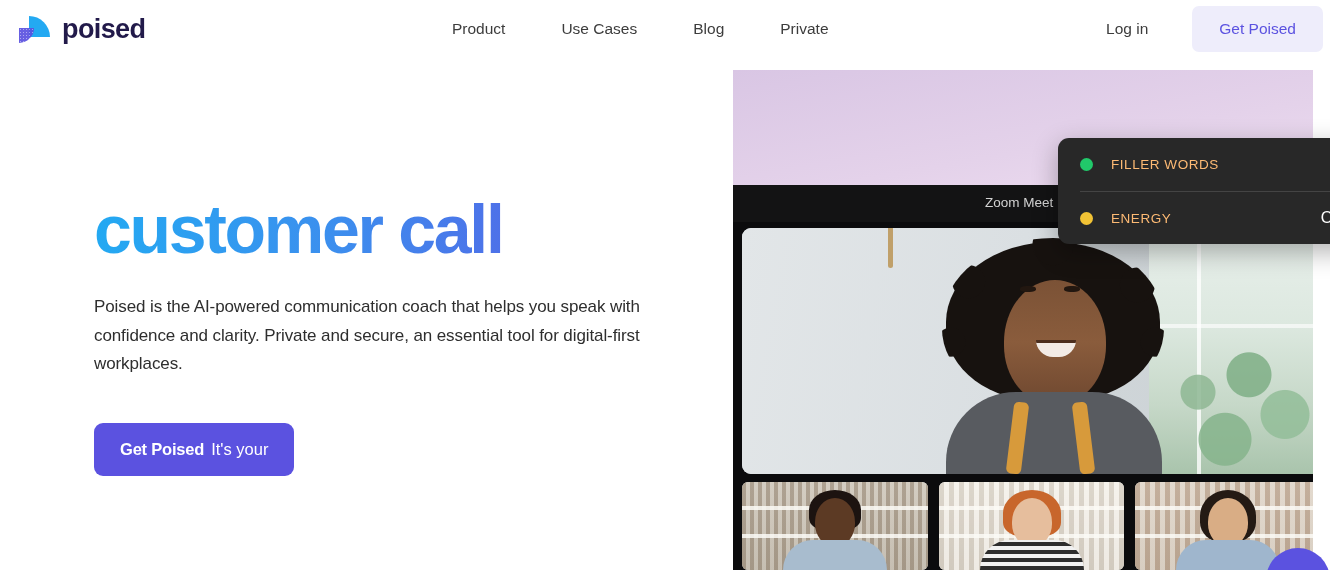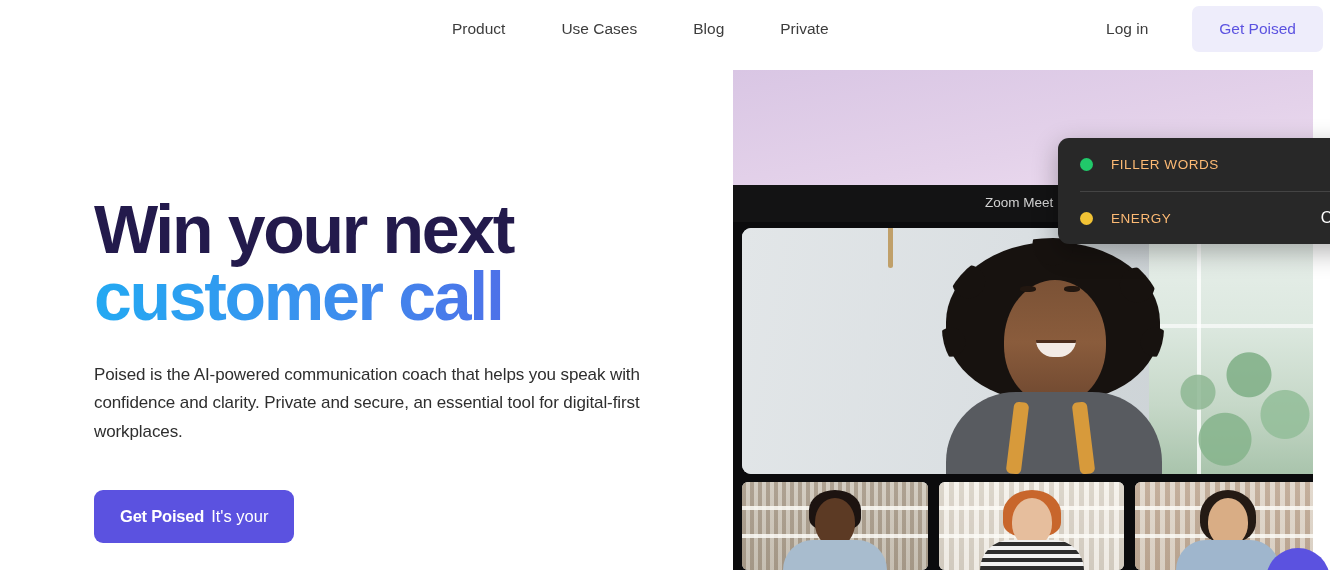--- a/index.html
+++ b/index.html
@@ -480,38 +480,44 @@
     white-space: nowrap;
   }
 </style>
 </head>
 <body>
 
 <div class="page">
 
   <nav class="navbar">
 
+    <div class="brand">
+      <span class="brand-mark">
+        <span class="quarter-blue" style="background: rgb(35, 169, 242);"></span>
+        <span class="quarter-purple"></span>
+      </span>
+      <span class="brand-name">poised</span>
+    </div>
 
     <div class="nav-links">
       <span class="nav-link">Product</span>
       <span class="nav-link">Use Cases</span>
       <span class="nav-link">Blog</span>
       <span class="nav-link">Private</span>
     </div>
 
     <div class="nav-right">
       <span class="login-link">Log in</span>
       <button class="cta-nav" style="background: rgb(238, 237, 251); color: rgb(91, 82, 224);">Get Poised</button>
     </div>
 
   </nav>
 
   <div class="hero-left">
     <h1 class="headline">
-      <span style="color: rgb(35, 26, 76);">Win your next</span>
       <span class="line2">customer call</span>
     </h1>
 
     <p class="hero-sub">Poised is the AI-powered communication coach that helps you speak with confidence and clarity. Private and secure, an essential tool for digital-first workplaces.</p>
 
     <button class="cta-hero" style="background: rgb(91, 82, 224);">
       <span class="strong">Get Poised</span>
       <span class="light">It's your</span>
     </button>
   </div>

